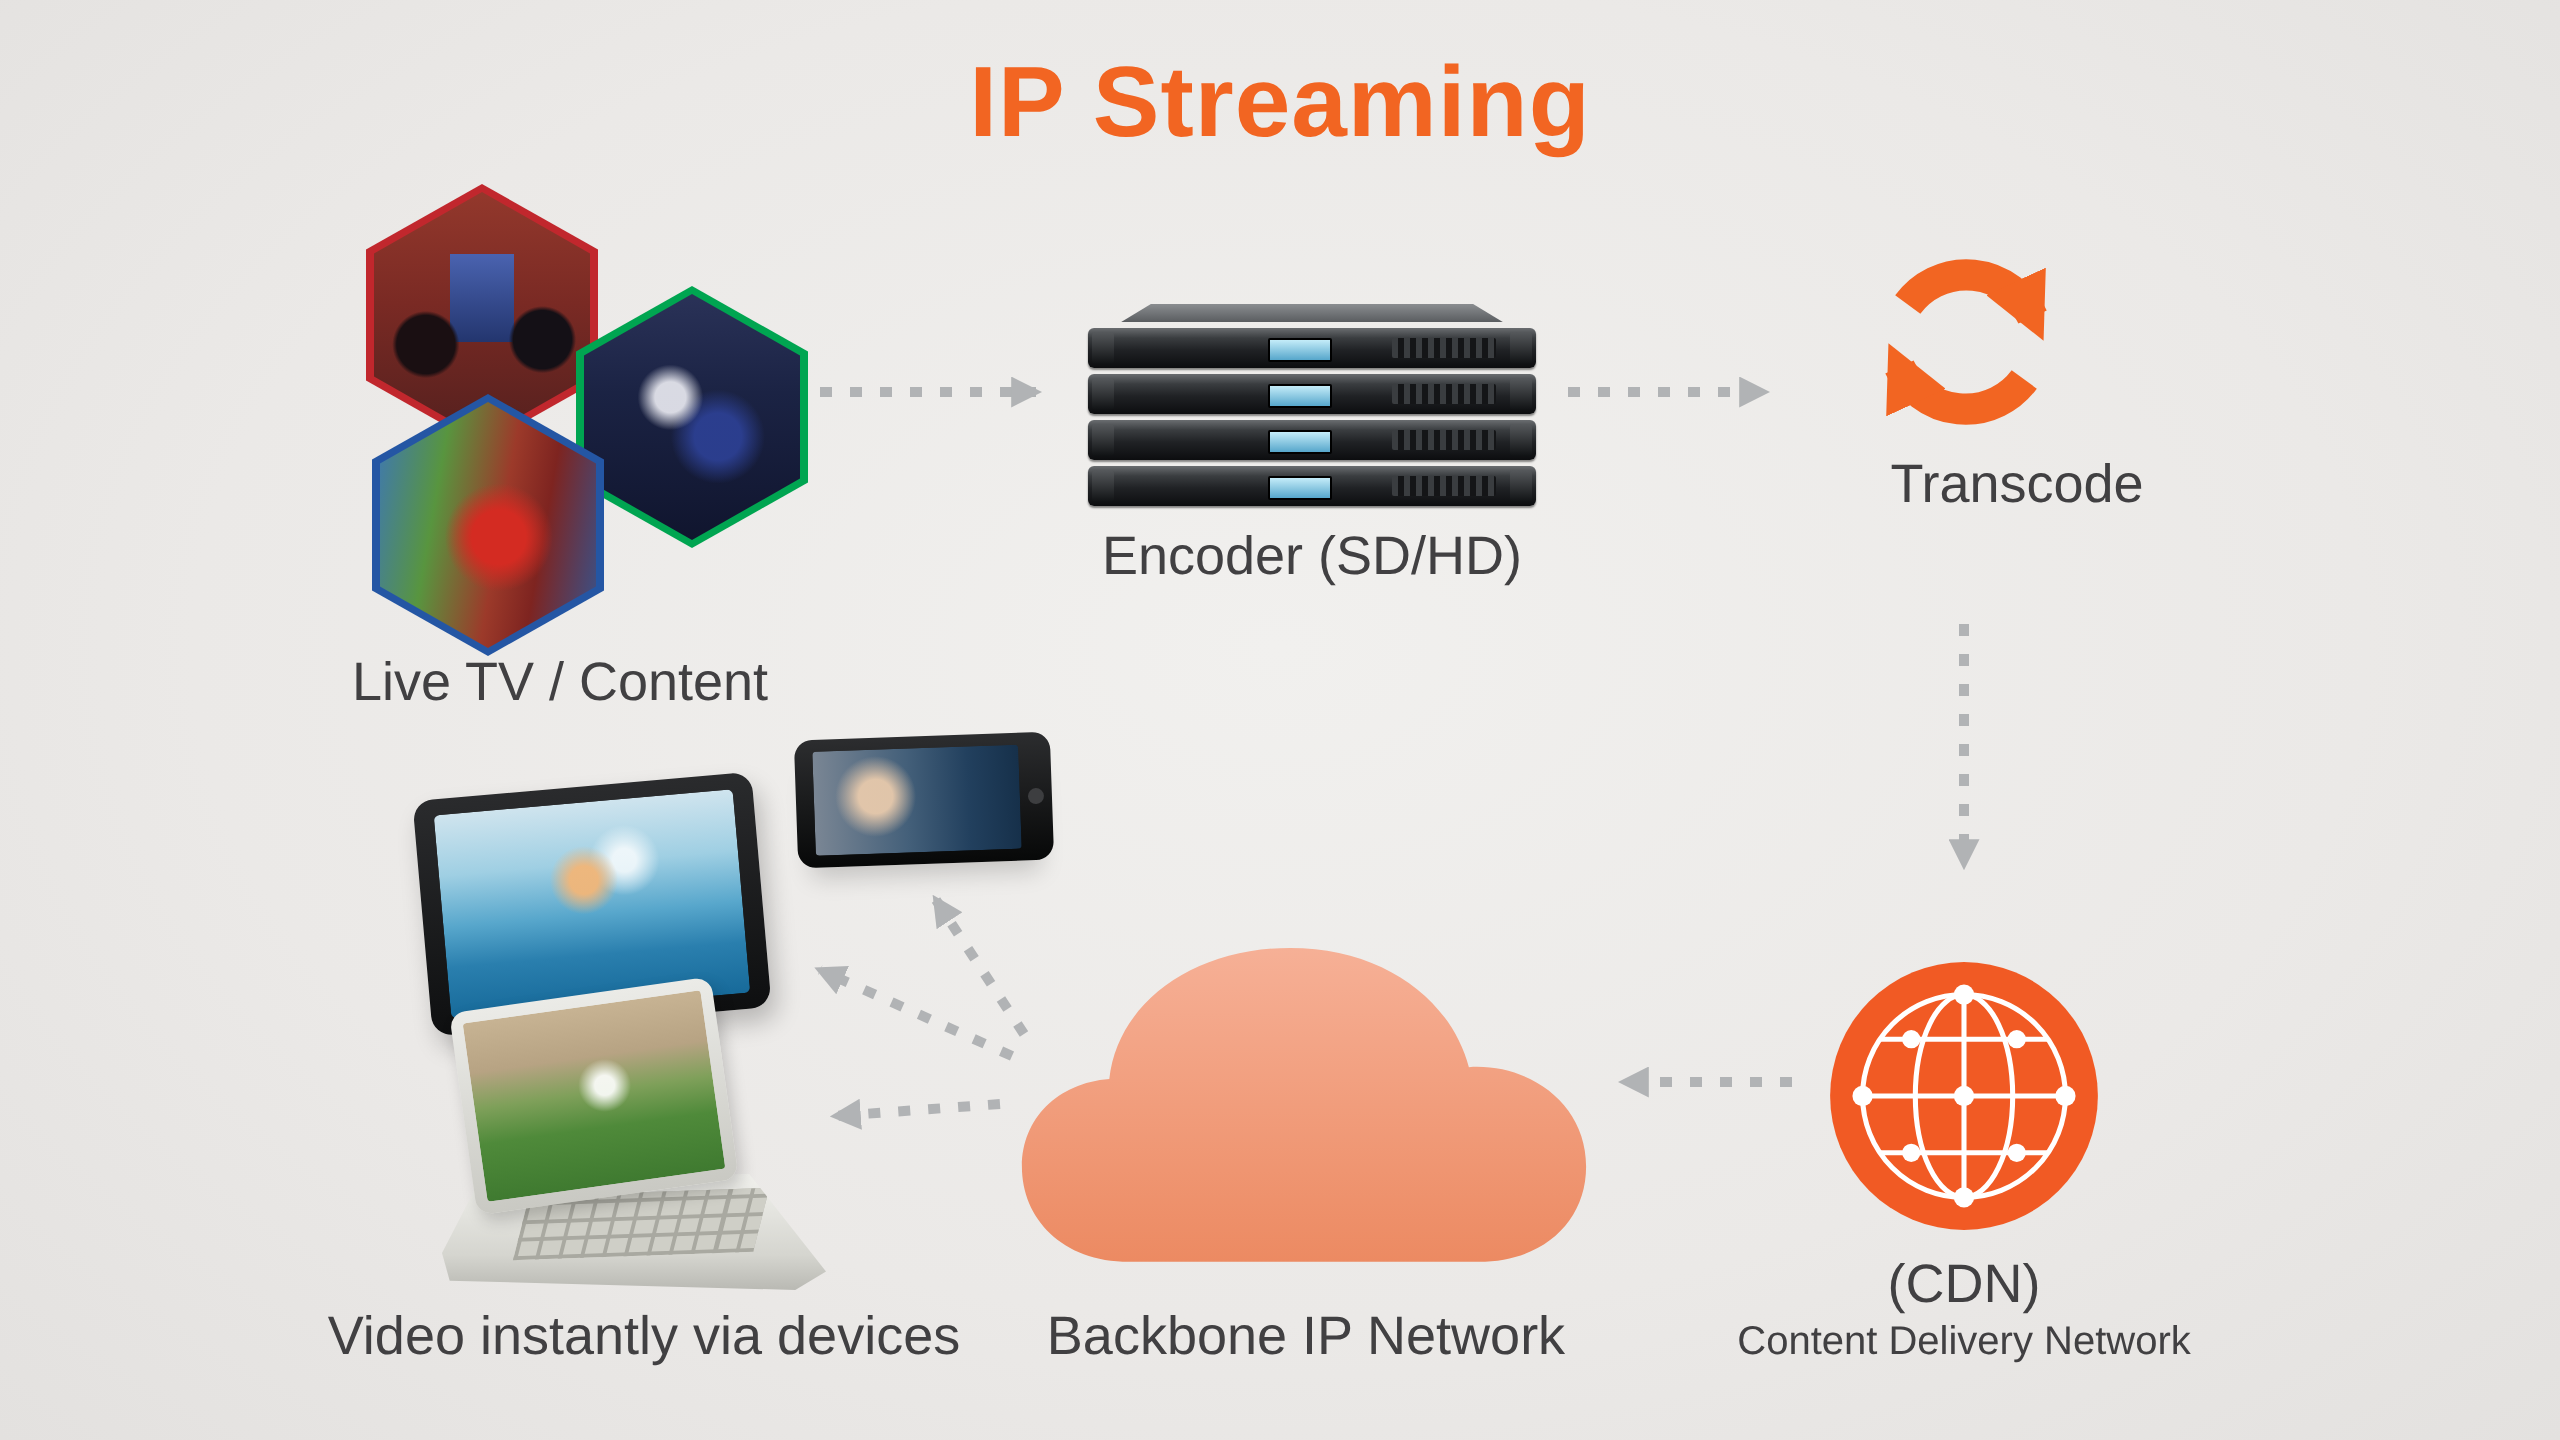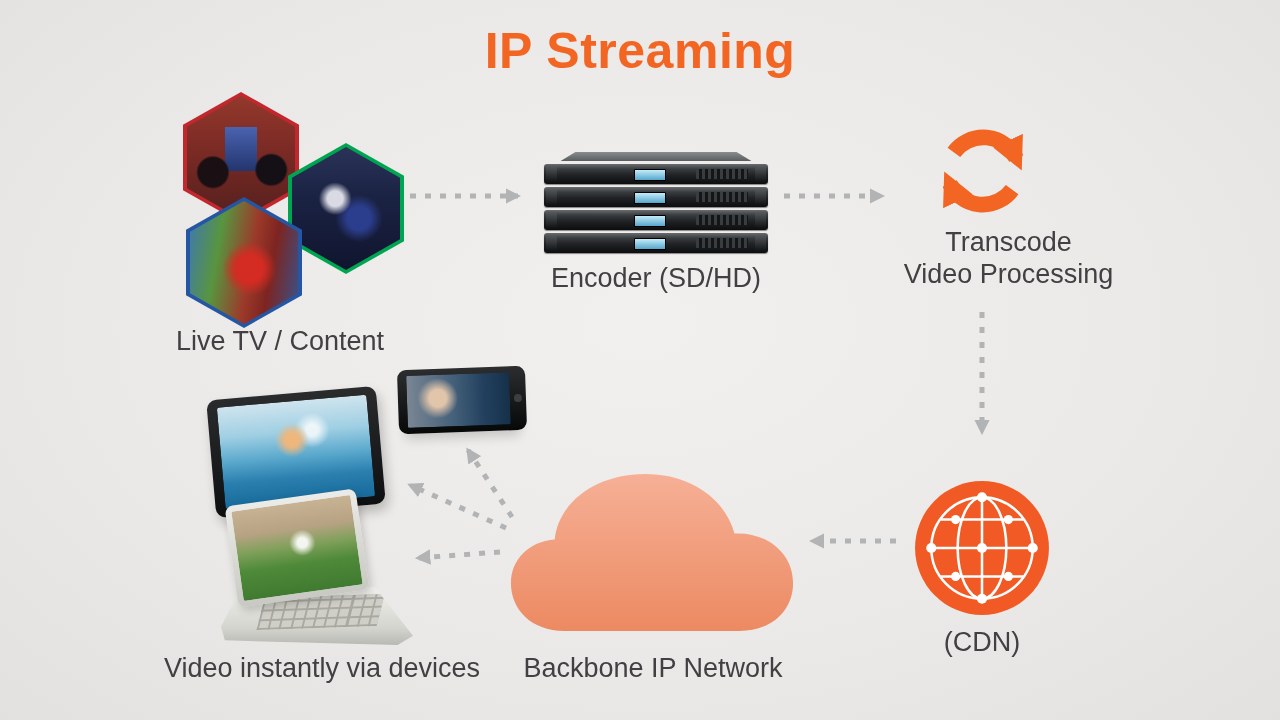--- a/index.html
+++ b/index.html
@@ -160,21 +160,20 @@
     <defs>
       <marker id="arrowOrange" viewBox="0 0 10 10" refX="6" refY="5" markerWidth="2.1" markerHeight="2.1" orient="auto">
         <path d="M0,0 L10,5 L0,10 Z" fill="#f26522"></path>
       </marker>
     </defs>
     <path d="M 22 32 A 35 35 0 0 1 82 38" stroke="#f26522" stroke-width="15" fill="none" marker-end="url(#arrowOrange)"></path>
     <path d="M 78 68 A 35 35 0 0 1 18 62" stroke="#f26522" stroke-width="15" fill="none" marker-end="url(#arrowOrange)"></path>
   </svg>
   <div class="lbl lbl-transcode">
     <span class="line">Transcode</span>
-    <span class="line">Video Processing</span>
   </div>
 
   <svg class="cdn" viewBox="0 0 140 140" aria-hidden="true">
     <circle cx="70" cy="70" r="66" fill="#f15a24"></circle>
     <g stroke="#ffffff" stroke-width="2.5" fill="none">
       <circle cx="70" cy="70" r="50"></circle>
       <ellipse cx="70" cy="70" rx="24" ry="50"></ellipse>
       <line x1="70" y1="20" x2="70" y2="120"></line>
       <line x1="20" y1="70" x2="120" y2="70"></line>
       <line x1="29" y1="42" x2="111" y2="42"></line>
@@ -187,20 +186,21 @@
         <circle cx="120" cy="70" r="5"></circle>
       <circle cx="70" cy="70" r="5"></circle>
       <circle cx="44" cy="42" r="4.5"></circle>
         <circle cx="96" cy="42" r="4.5"></circle>
       <circle cx="44" cy="98" r="4.5"></circle>
         <circle cx="96" cy="98" r="4.5"></circle>
     </g>
   </svg>
   <div class="lbl lbl-cdn">
     <span class="line">(CDN)</span>
+    <span class="small">Content Delivery Network</span>
   </div>
 
   <div class="cloud">
     <svg width="298" height="218" viewBox="0 0 300 215" aria-hidden="true">
       <defs>
         <linearGradient id="cloudGrad" x1="0" y1="0" x2="0" y2="1">
           <stop offset="0" stop-color="#f6b096"></stop>
           <stop offset="1" stop-color="#ec8a62"></stop>
         </linearGradient>
       </defs>

